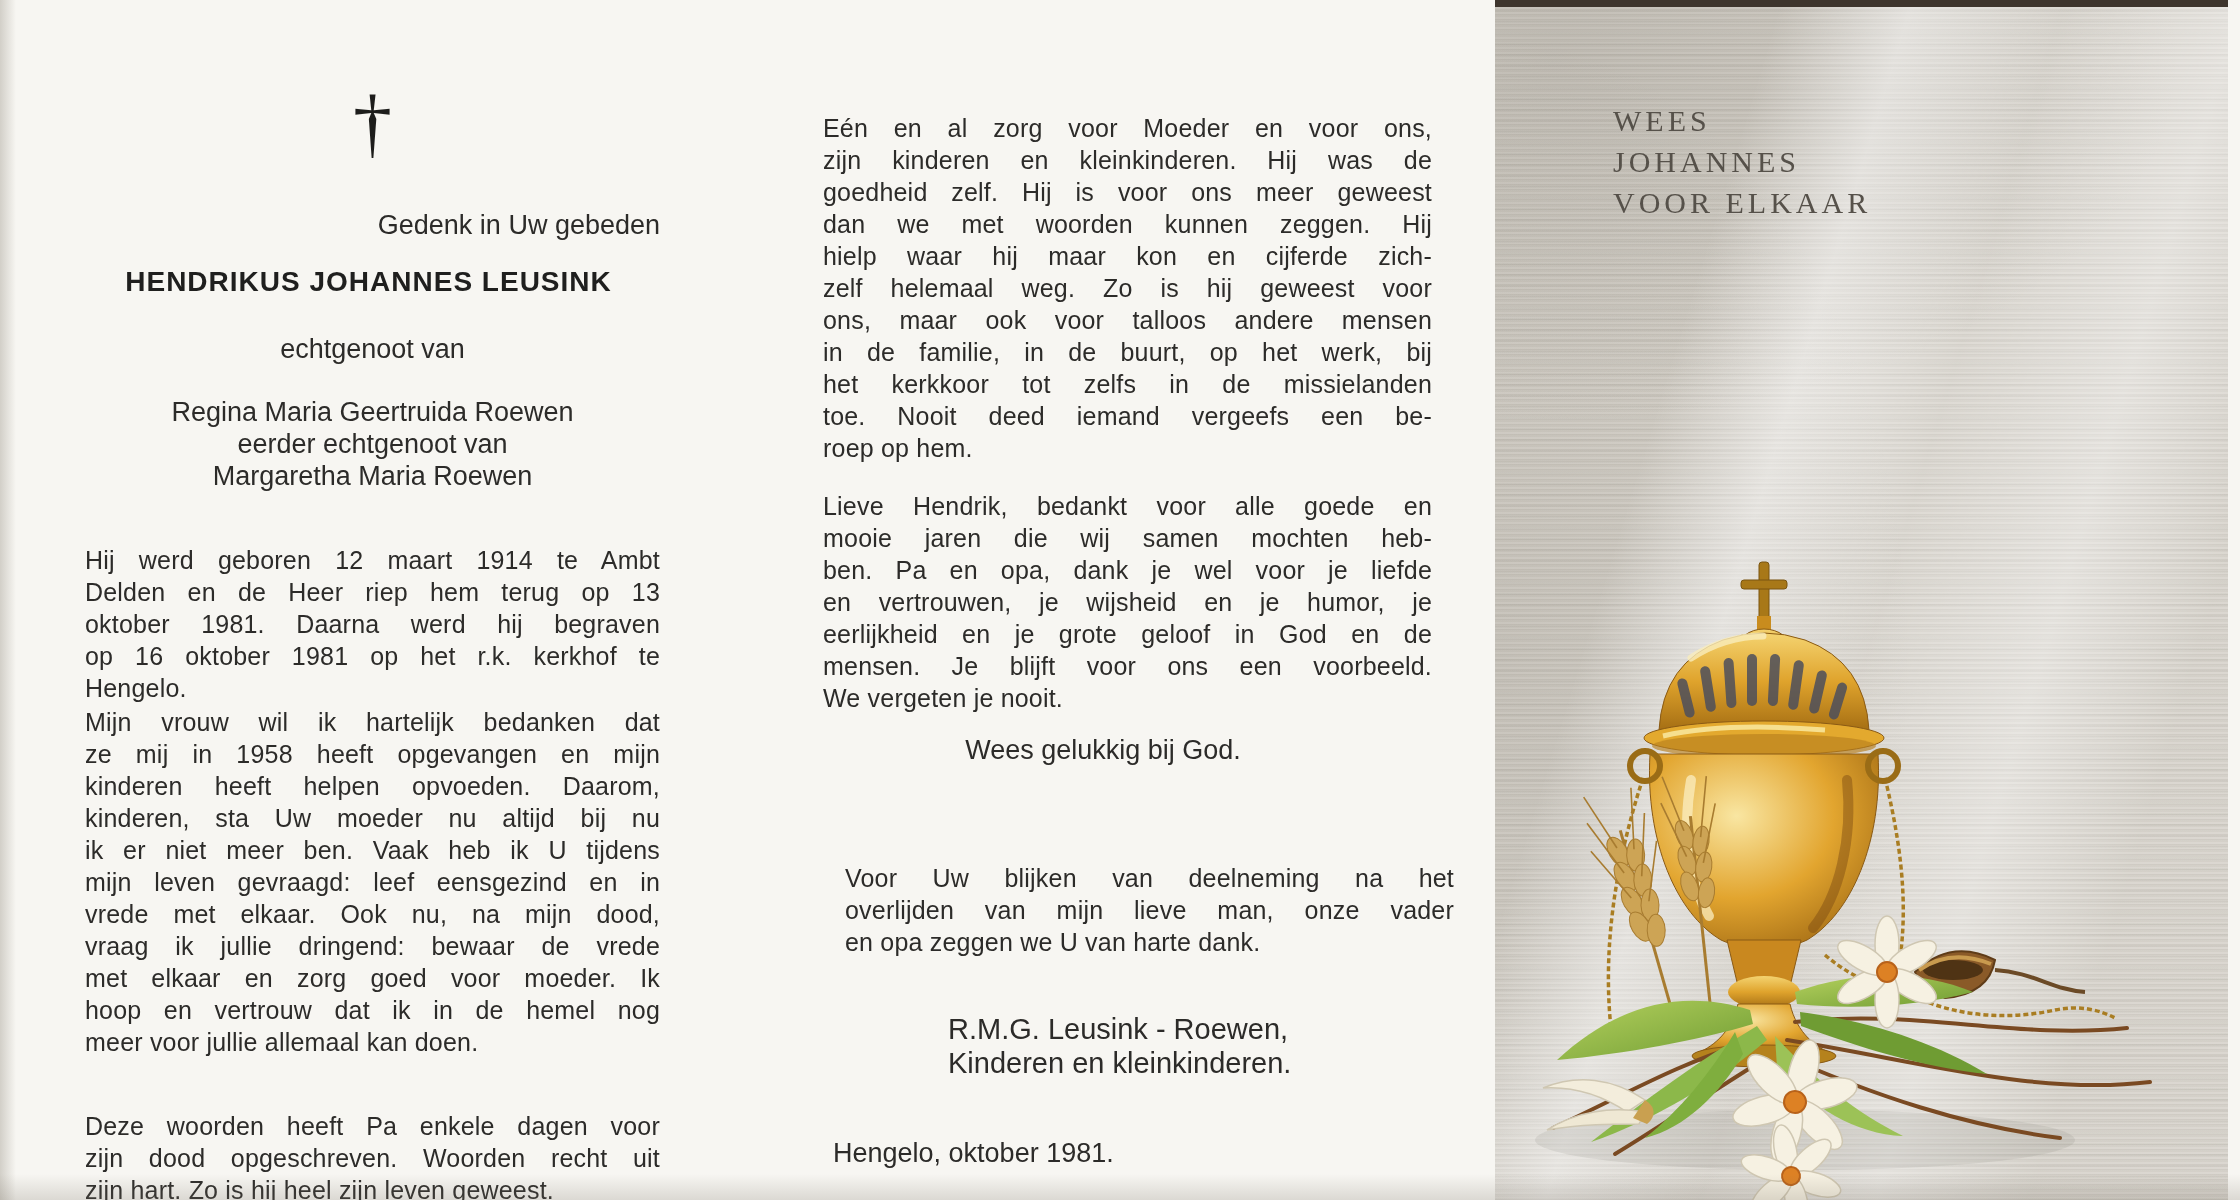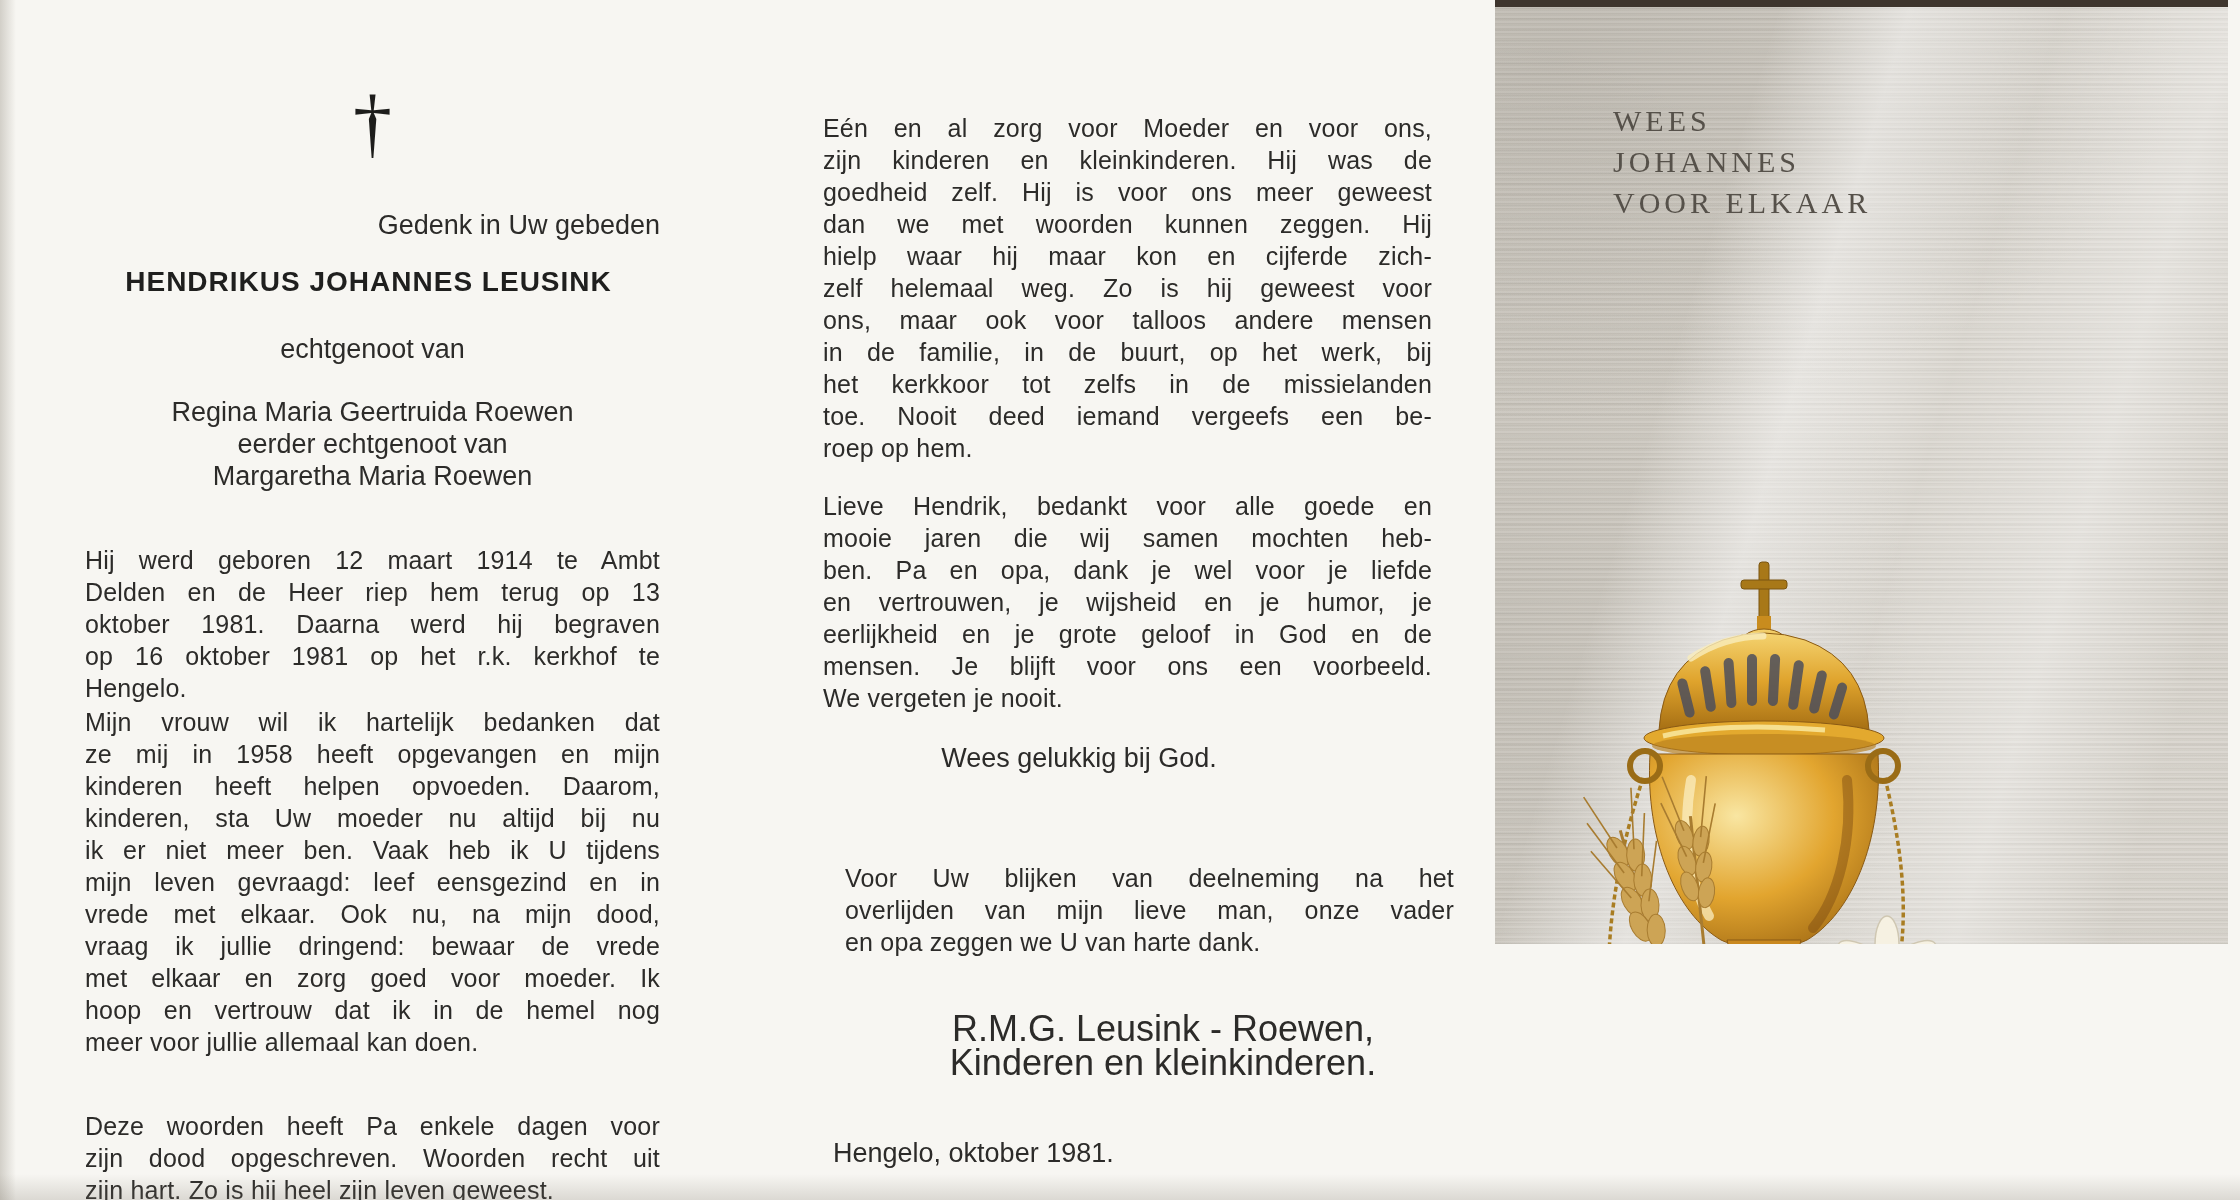--- a/index.html
+++ b/index.html
@@ -26,27 +26,27 @@
       letter-spacing:1px;color:#1f1f1e;}
   .echtgenoot{left:85px;top:334px;width:575px;font-size:27px;}
   .spouse-block{left:85px;top:396px;width:575px;font-size:27px;line-height:32px;}
 
   .l-para1{left:85px;top:516px;width:575px;margin-top:28px;}
   .l-para2{left:85px;top:706px;width:575px;}
   .l-para3{left:85px;top:1078px;width:575px;margin-top:32px;}
 
   .m-para1{left:823px;top:112px;width:609px;}
   .m-para2{left:823px;top:490px;width:609px;}
-  .blessing{left:799px;top:735px;width:560px;font-size:27px;margin-top:8px;}
+  .blessing{left:823px;top:735px;width:560px;font-size:27px;}
   .m-para3{left:823px;top:862px;width:609px;margin-left:22px;}
-  .signature{left:948px;top:1012px;width:430px;text-align:center;font-size:36px;line-height:34px;}
+  .signature{left:948px;top:1012px;width:430px;font-size:29px;line-height:34px;}
   .dateline{left:833px;top:1138px;font-size:27px;}
 
   
-  .right-panel{left:1495px;top:0;width:733px;height:944px;overflow:hidden;
+  .right-panel{left:1495px;top:0;width:733px;height:1200px;overflow:hidden;
       background-color:#d6d2ca;
       background-image:
         repeating-linear-gradient(0deg,rgba(110,104,94,.10) 0 1px,rgba(255,255,255,.05) 1px 3px,rgba(120,114,104,.06) 3px 5px),
         repeating-linear-gradient(0deg,rgba(90,85,76,.05) 0 2px,rgba(90,85,76,0) 2px 11px);}
   .panel-top-edge{left:0;top:0;width:733px;height:7px;background:#3e352d;}
   .panel-vignette{left:0;top:0;width:733px;height:1200px;
       background:radial-gradient(900px 520px at 8% 5%,rgba(108,102,92,.20),rgba(108,102,92,0) 70%),
                  radial-gradient(600px 900px at 0% 55%,rgba(108,102,92,.14),rgba(108,102,92,0) 70%);}
   .panel-beam{left:0;top:0;width:733px;height:1200px;
       background:linear-gradient(107deg,rgba(255,255,255,0) 26%,rgba(255,255,255,.50) 38%,

